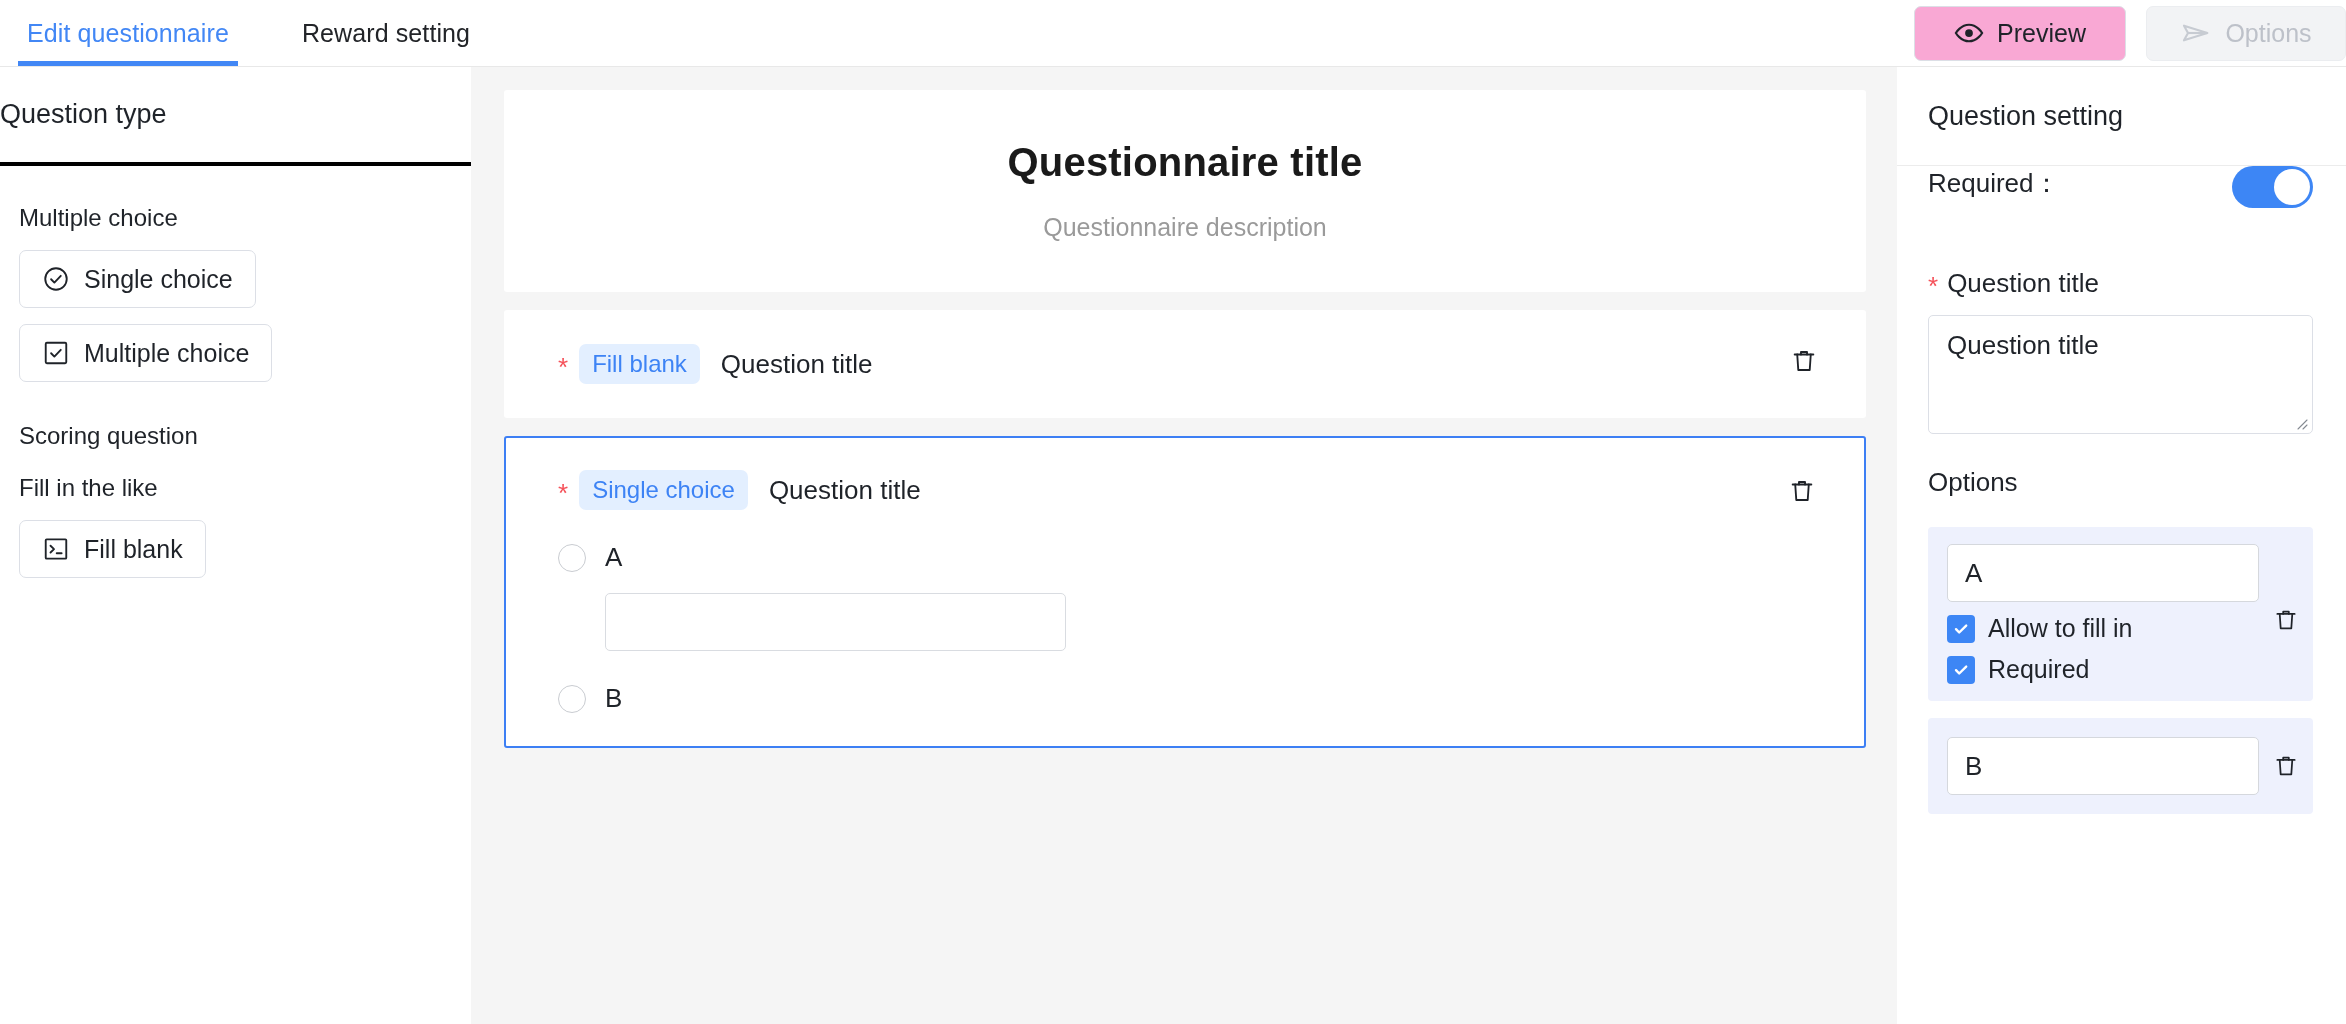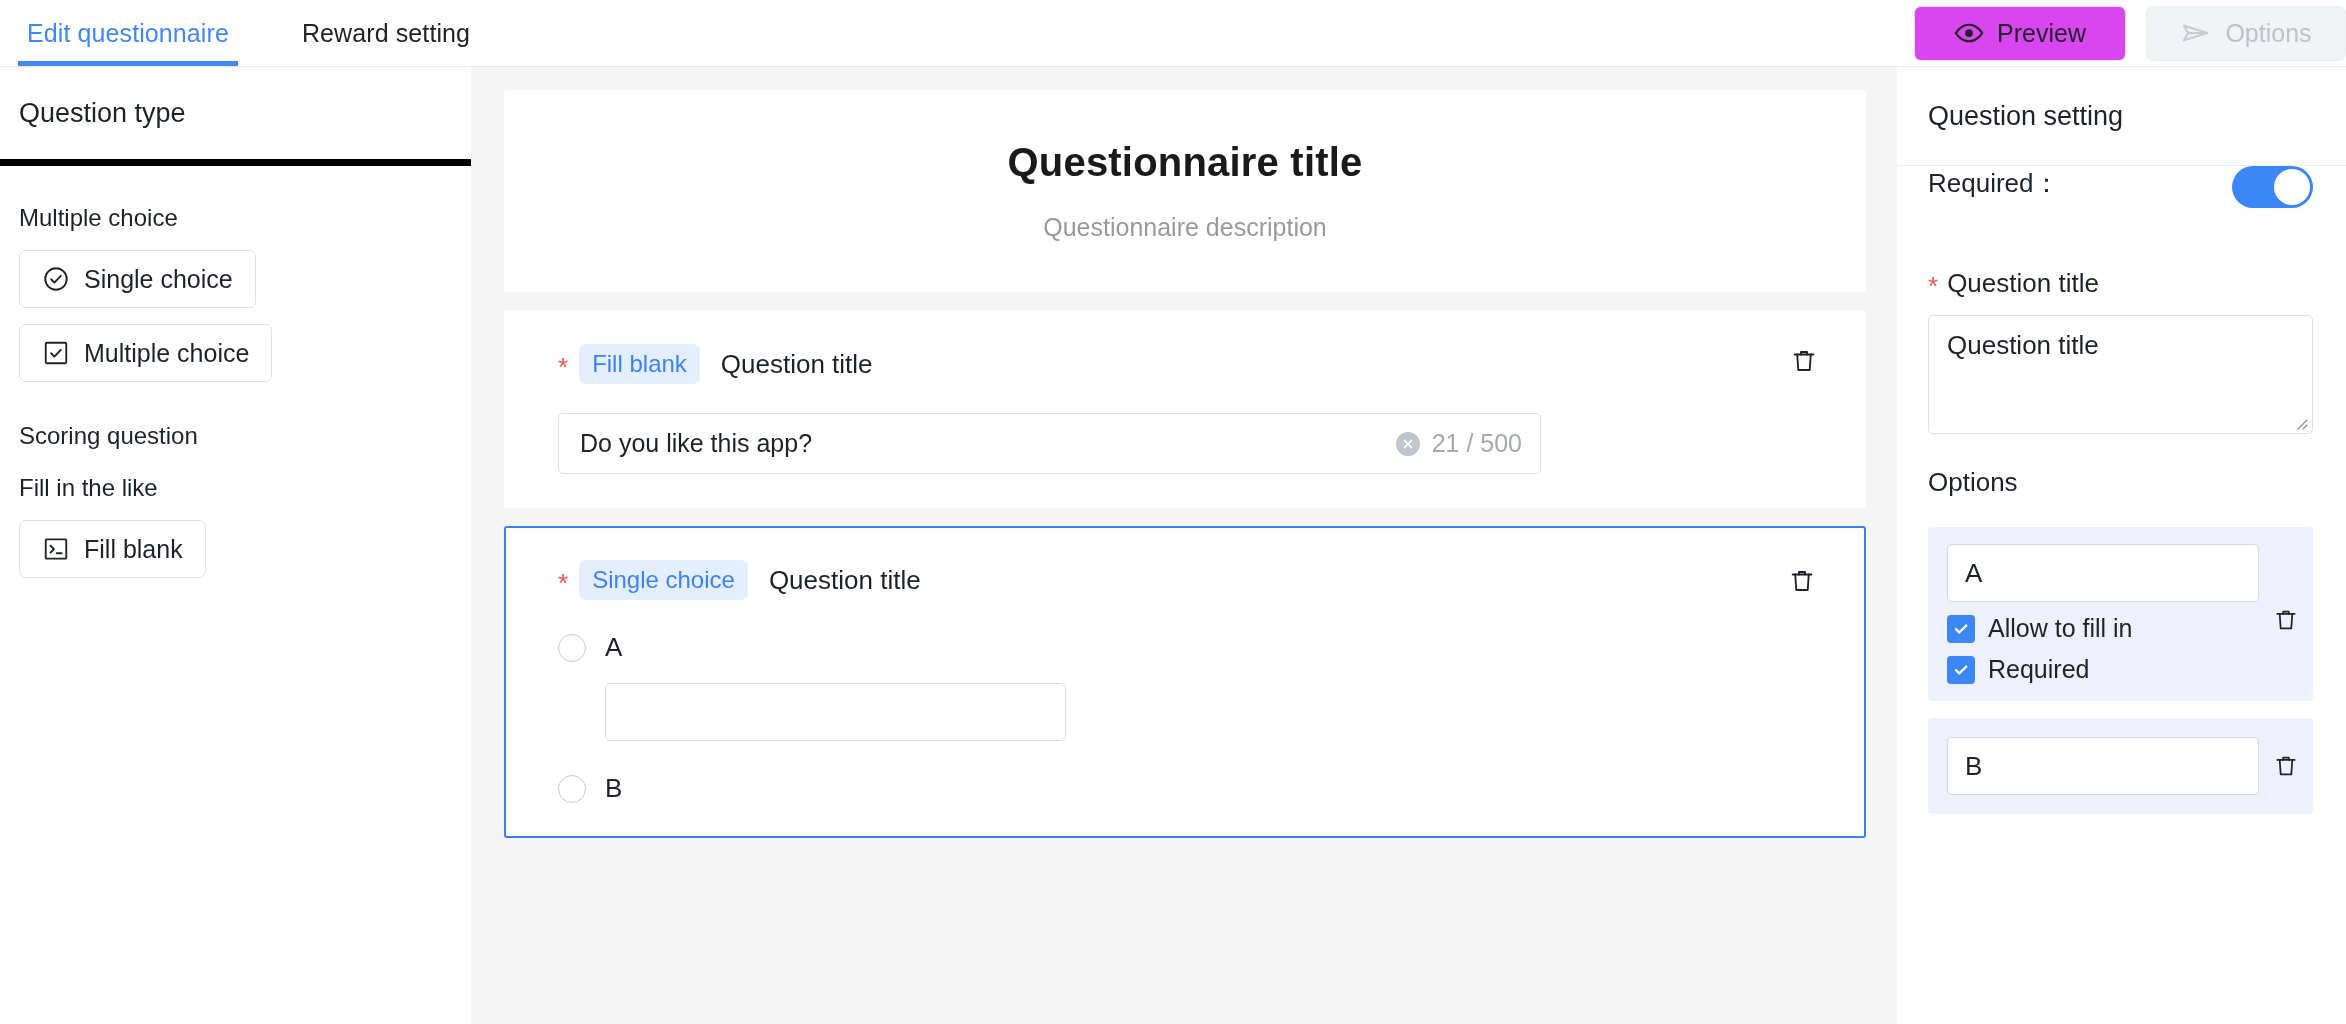--- a/index.html
+++ b/index.html
@@ -67,21 +67,21 @@
     justify-content: center;
     gap: 13px;
     height: 55px;
     padding: 0 26px;
     border-radius: 7px;
     font-size: 25px;
     cursor: pointer;
     white-space: nowrap;
   }
   .btn-preview {
-    background: #d946ef;
+    background: #f9a8d4;
     border: 1px solid #dcdfe6;
     color: #1f2329;
     min-width: 212px;
   }
   .btn-publish {
     background: #f2f3f5;
     border: 1px solid #ebedf0;
     color: #bdc1c9;
     min-width: 200px;
     cursor: not-allowed;
@@ -100,24 +100,23 @@
     position: absolute;
     left: 0; top: 0;
     width: 471px;
     height: 100%;
     background: #ffffff;
   }
   .sidebar-head {
     height: 99px;
     display: flex;
     align-items: center;
-    padding-left: 19px;
     font-size: 27px;
     color: #1f2329;
-    border-bottom: 7px solid #000000;
+    border-bottom: 4px solid #000000;
   }
   .sidebar-body { padding: 32px 19px 0 19px; }
   .group-label {
     font-size: 24px;
     color: #1f2329;
     margin-bottom: 18px;
     margin-top: 24px;
   }
   .group-label.tight { margin-top: 6px; }
   .type-btn {
@@ -510,31 +509,20 @@
         <svg width="28" height="30" viewBox="0 0 24 24" fill="none" stroke="#1f2329" stroke-width="1.6" stroke-linecap="round" stroke-linejoin="round">
           <path d="M4 6.4h16"></path>
           <path d="M9.4 6.4V4.3h5.2v2.1"></path>
           <path d="M6.2 6.4l.9 13.3h9.8l.9-13.3"></path>
         </svg>
       </div>
       <div class="q-row">
         <span class="req-star">*</span>
         <span class="badge">Fill blank</span>
         <span class="q-label">Question title</span>
-      </div>
-      <div class="text-input">
-        <span class="val">Do you like this app?</span>
-        <span class="counter">
-          <span class="clear-circle">
-            <svg width="14" height="14" viewBox="0 0 14 14" stroke="#ffffff" stroke-width="1.9" stroke-linecap="round">
-              <path d="M3.6 3.6l6.8 6.8M10.4 3.6l-6.8 6.8"></path>
-            </svg>
-          </span>
-          <span>21 / 500</span>
-        </span>
       </div>
     </div>
 
     <div class="card q-card selected">
       <div class="trash-btn">
         <svg width="28" height="30" viewBox="0 0 24 24" fill="none" stroke="#1f2329" stroke-width="1.6" stroke-linecap="round" stroke-linejoin="round">
           <path d="M4 6.4h16"></path>
           <path d="M9.4 6.4V4.3h5.2v2.1"></path>
           <path d="M6.2 6.4l.9 13.3h9.8l.9-13.3"></path>
         </svg>

